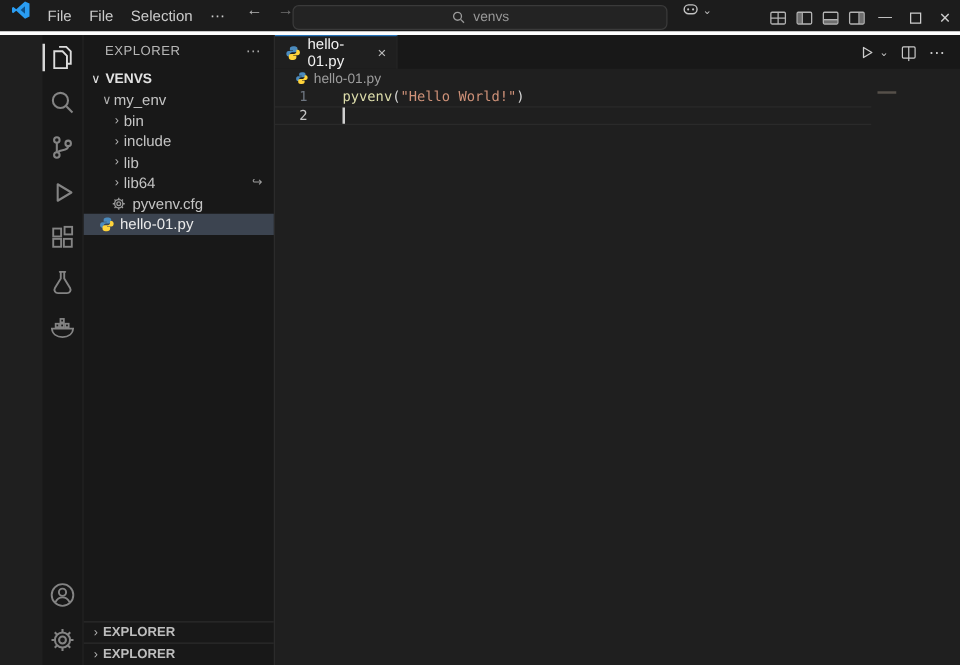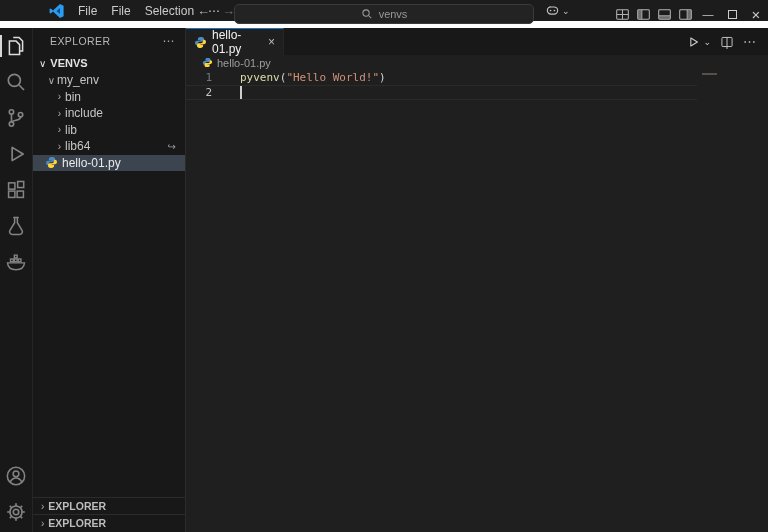--- a/index.html
+++ b/index.html
@@ -7,41 +7,41 @@
   body {
     background:#1f1f1f; color:#cccccc;
     font-family:"Liberation Sans", sans-serif;
     font-size:12px; user-select:none;
   }
   .window { width:768px; height:532px; display:flex; flex-direction:column; }
 
   
   .titlebar {
     height:28px; flex:none; background:#1c1c1c; position:relative;
-    display:flex; align-items:center; border-bottom:7px solid #ffffff;padding-left:40px;
+    display:flex; border-bottom:3px solid #ffffff;
   }
   .logo { width:16px; height:16px; margin:0 6px 0 9px; flex:none; }
   .menus { display:flex; align-items:center; }
   .menus .menu { padding:2px 7px; border-radius:4px; color:#cbcbcb; cursor:default; }
   .nav-arrows { position:absolute; left:197px; display:flex; gap:12px; color:#b5b5b5; font-size:13px; }
   .nav-arrows .dim { color:#6f6f6f; }
   .searchbox {
     position:absolute; left:50%; top:4px; transform:translateX(-50%);
     width:300px; height:20px; background:#232323; border:1px solid #3a3a3a;
     border-radius:5px; display:flex; align-items:center; justify-content:center;
     gap:6px; color:#989898; font-size:11px;
   }
   .copilot { position:absolute; left:545px; display:flex; align-items:center; gap:2px; color:#c3c3c3; }
   .tb-right { position:absolute; right:0; top:0; height:28px; display:flex; align-items:center; }
   .licon { width:21px; height:28px; display:flex; align-items:center; justify-content:center; color:#b3b3b3; }
   .wc { width:24px; height:28px; display:flex; align-items:center; justify-content:center; color:#cccccc; font-size:11px; }
   .wc .maxbox { width:9px; height:9px; border:1px solid #cccccc; display:inline-block; }
 
   
-  .main { flex:1; display:flex; min-height:0; }
+  .main { flex:1; display:flex; min-height:0;margin-left:34px; }
 
   
   .activitybar {
     width:33px; flex:none; background:#181818; border-right:1px solid #252525;
     display:flex; flex-direction:column; align-items:stretch;
   }
   .ab-icon { height:36px; display:flex; align-items:center; justify-content:center; color:#848484; position:relative; cursor:pointer; }
   .ab-icon.active { color:#dcdcdc; }
   .ab-icon.active::before { content:""; position:absolute; left:0; top:7px; bottom:7px; width:2px; background:#d7d7d7; }
   .ab-spacer { flex:1; }
@@ -254,20 +254,30 @@
       </div>
       <div class="trow ind2">
         <span class="chev">›</span>
         <span>lib</span>
       </div>
       <div class="trow ind2">
         <span class="chev">›</span>
         <span>lib64</span>
         <span class="symlink-badge">↪</span>
       </div>
+      <div class="trow ind2">
+        <span class="ficon">
+          <svg width="12" height="12" viewBox="0 0 16 16" fill="none" stroke="#9a9a9a" stroke-width="1.4">
+            <circle cx="8" cy="8" r="2"></circle>
+              <circle cx="8" cy="8" r="4.4"></circle>
+            <path d="M8 1.6v2M8 12.4v2M1.6 8h2M12.4 8h2M3.5 3.5l1.4 1.4M11.1 11.1l1.4 1.4M12.5 3.5l-1.4 1.4M4.9 11.1l-1.4 1.4"></path>
+          </svg>
+        </span>
+        <span>pyvenv.cfg</span>
+      </div>
       <div class="trow selected" style="padding-left:11px;">
         <span class="ficon">
           <svg width="13" height="13" viewBox="0 0 16 16">
             <path fill="#4B8BBE" d="M7.9 1.3c-1.9 0-3.1.9-3.1 2.3v1.7h3.1v.6H3.5c-1.3 0-2.2 1.1-2.2 2.7S2.2 11.3 3.5 11.3h1.3V9.5c0-1.3 1.1-2.4 2.4-2.4h3.1c1.1 0 2-.9 2-2V3.6c0-1.4-1.3-2.3-2.8-2.3z"></path>
             <path fill="#FFD43B" d="M8.1 14.7c1.9 0 3.1-.9 3.1-2.3v-1.7H8.1v-.6h4.4c1.3 0 2.2-1.1 2.2-2.7s-.9-2.7-2.2-2.7h-1.3v1.8c0 1.3-1.1 2.4-2.4 2.4H5.7c-1.1 0-2 .9-2 2v1.5c0 1.4 1.3 2.3 2.8 2.3z"></path>
           </svg>
         </span>
         <span>hello-01.py</span>
       </div>
 

